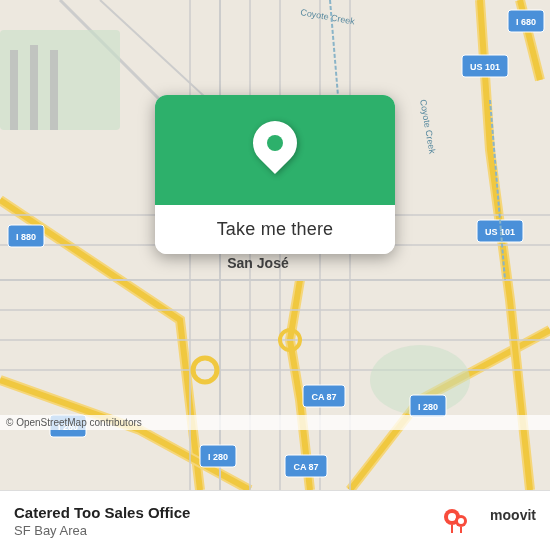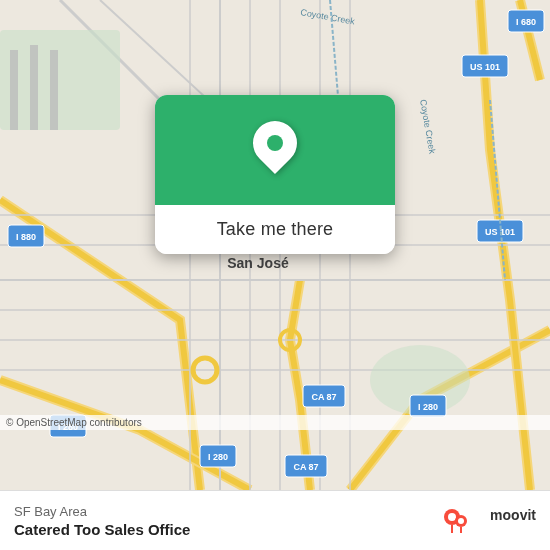--- a/index.html
+++ b/index.html
@@ -241,22 +241,22 @@
     <button id="take-me-there-btn">Take me there</button>
   </div>
 
   <div id="copyright-bar">
     <span>© OpenStreetMap contributors</span>
   </div>
 </div>
 
 <div id="bottom-bar">
   <div style="flex:1; display:flex; flex-direction:column; justify-content:center; gap:2px;">
+    <span id="location-name">Catered Too Sales Office</span>
     <span id="location-sub">SF Bay Area</span>
-    <span id="location-name">Catered Too Sales Office</span>
   </div>
   <div class="moovit-logo">
 
     <svg width="28" height="28" viewBox="0 0 28 28">
       <circle cx="10" cy="10" r="8" fill="#f84c3c"></circle>
       <circle cx="10" cy="10" r="4" fill="white"></circle>
       <line x1="10" y1="18" x2="10" y2="26" stroke="#f84c3c" stroke-width="2"></line>
       <circle cx="19" cy="14" r="6" fill="#f84c3c"></circle>
       <circle cx="19" cy="14" r="3" fill="white"></circle>
       <line x1="19" y1="20" x2="19" y2="26" stroke="#f84c3c" stroke-width="2"></line>

